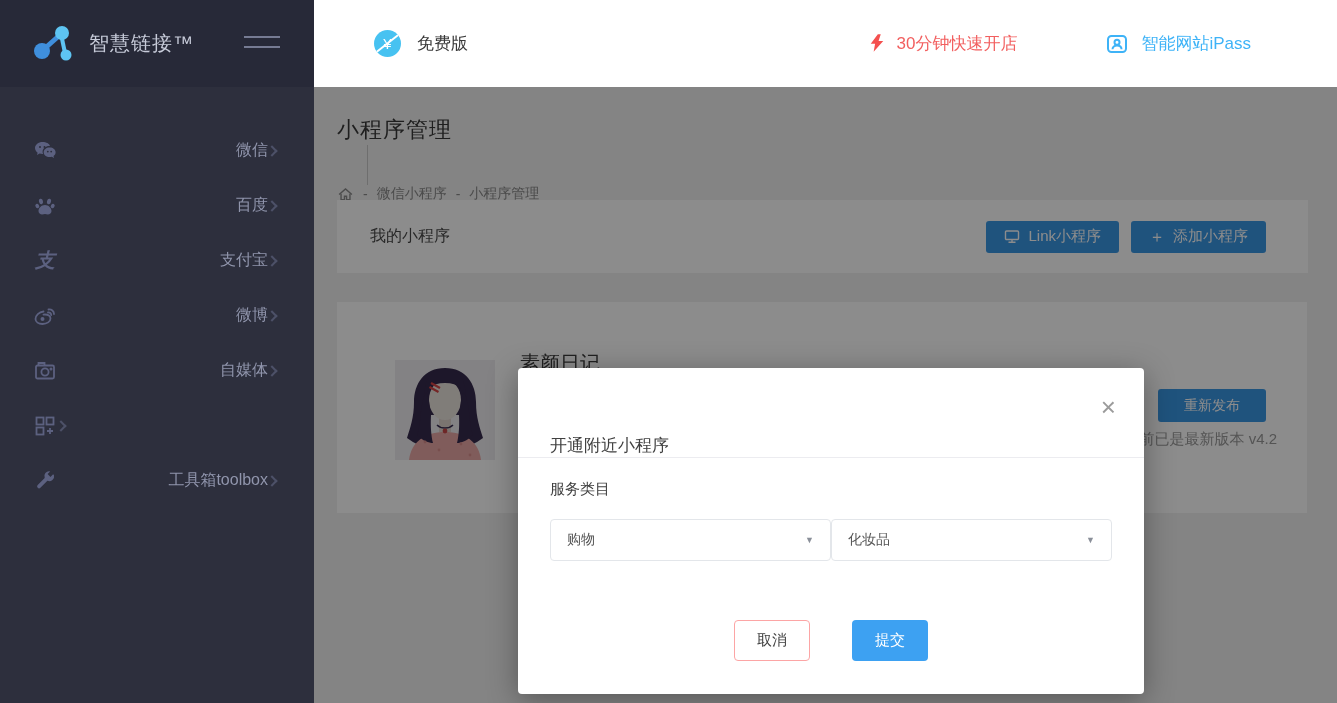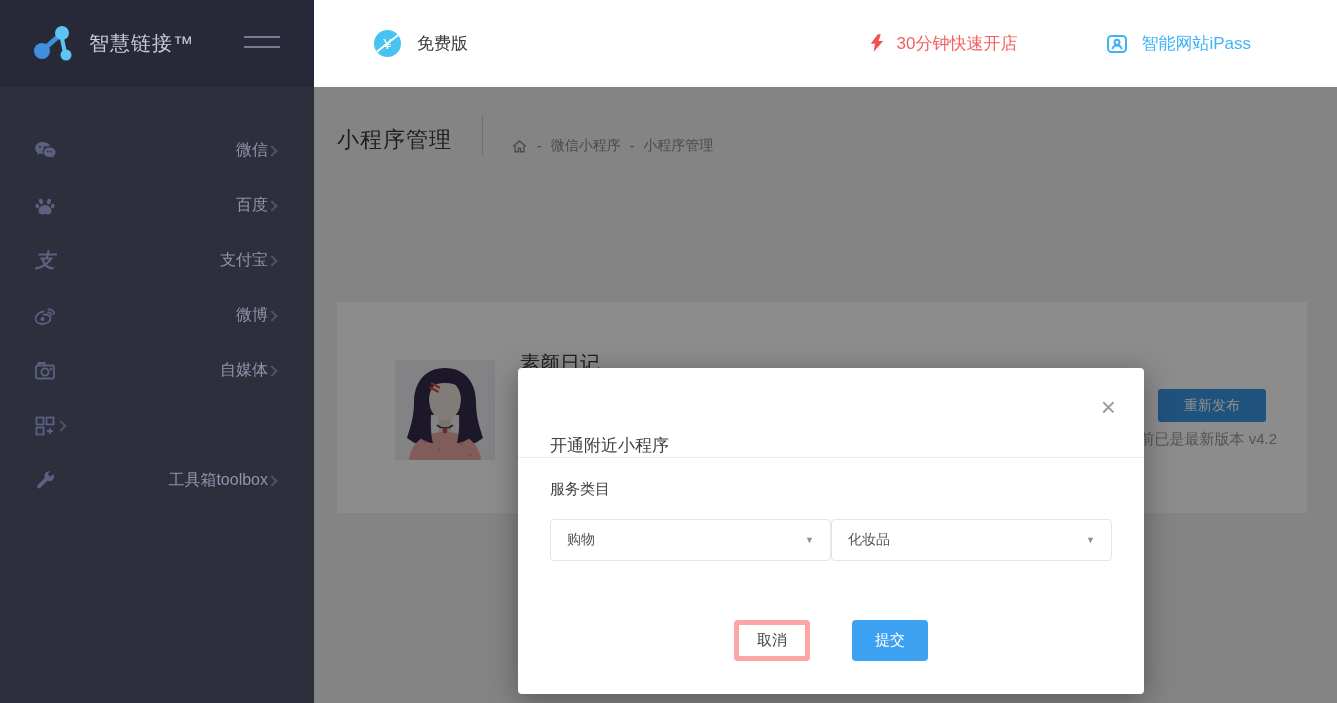--- a/index.html
+++ b/index.html
@@ -36,21 +36,21 @@
   .plan-label { font-size:17px; color:#383838; margin-left:16px; }
   .hdr-spacer { flex:1; }
   .promo { display:flex; align-items:flex-start; cursor:pointer; }
   .promo-label { font-size:17px; color:#f25f5f; margin-left:10px; }
   .ipass { display:flex; align-items:center; margin-left:88px; margin-right:86px; cursor:pointer; }
   .ipass-label { font-size:17px; color:#3eb3f7; margin-left:12px; }
 
   
   .content { position:absolute; left:314px; top:87px; width:1023px; height:616px;
     background:#f0f0f0; overflow:hidden; }
-  .page-head { position:absolute; left:23px; top:28px; display:flex; align-items:flex-end; }
+  .page-head { position:absolute; left:23px; top:28px; display:flex; align-items:flex-start;flex-direction:column; }
   .page-title { font-size:22px; color:#3a3a3a; font-weight:500; letter-spacing:1px; }
   .ph-divider { width:1px; height:40px; background:#c9c9c9; margin:0 28px 0 30px; }
   .crumbs { display:flex; align-items:center; gap:9px; font-size:14px; color:#8a8a8a; }
   .crumb { cursor:pointer; }
 
   .panel { position:absolute; left:23px; top:113px; width:971px; height:73px; background:#ffffff;
     display:flex; align-items:center; padding:0 42px 0 33px; }
   .panel-title { font-size:16px; color:#4a4a4a; flex:1; }
   .btn-blue { background:#3a97e4; color:#ffffff; border:none; border-radius:3px; height:32px;
     font-size:15px; display:inline-flex; align-items:center; justify-content:center; gap:8px;
@@ -78,21 +78,21 @@
     line-height:1; cursor:pointer; background:none; border:none; font-family:inherit; }
   .modal-body { padding:22px 32px 0 32px; }
   .section-label { font-size:15px; color:#404040; }
   .select-row { display:flex; margin-top:20px; }
   .select { flex:1; height:42px; border:1px solid #e3e6ea; border-radius:4px;
     display:flex; align-items:center; padding:0 16px; cursor:pointer; background:#fff; }
   .select-value { flex:1; font-size:14px; color:#555555; }
   .select-arrow { font-size:9px; color:#8a8f99; }
   .modal-footer { position:absolute; left:0; right:0; top:252px; display:flex;
     justify-content:center; gap:42px; }
-  .btn-cancel { width:76px; height:41px; background:#ffffff; border:5px solid #fca5a5;
+  .btn-cancel { width:76px; height:41px; background:#ffffff; border:1px solid #fca5a5;
     border-radius:4px; font-size:15px; color:#404040; cursor:pointer; font-family:inherit; }
   .btn-submit { width:76px; height:41px; background:#3da1f2; border:none; border-radius:4px;
     font-size:15px; color:#ffffff; cursor:pointer; font-family:inherit; }
 </style>
 </head>
 <body>
 
 <aside class="sidebar">
   <div class="logo-bar">
     <svg class="logo-mark" viewBox="0 0 44 40">
@@ -221,20 +221,34 @@
         <path d="M2 8l6-5.2L14 8"></path>
         <path d="M3.8 7.2V13h3.2V9.6h2V13h3.2V7.2"></path>
       </svg>
       <span>-</span>
       <span class="crumb">微信小程序</span>
       <span>-</span>
       <span class="crumb">小程序管理</span>
     </div>
   </div>
 
+  <section class="panel">
+    <span class="panel-title">我的小程序</span>
+    <button class="btn-blue">
+      <svg width="16" height="15" viewBox="0 0 16 15" fill="none" stroke="#ffffff" stroke-width="1.4">
+        <rect x="1.5" y="2" width="13" height="8.5" rx="1"></rect>
+        <path d="M8 10.5v2.2M4.5 13.2h7"></path>
+      </svg>
+      <span>Link小程序</span>
+    </button>
+    <button class="btn-blue">
+      <span class="plus-glyph">＋</span>
+      <span>添加小程序</span>
+    </button>
+  </section>
 
   <section class="card">
     <div class="avatar">
       <svg viewBox="0 0 100 100" width="100" height="100">
         <rect width="100" height="100" fill="#efedf0"></rect>
         <path d="M50 8C29 8 19 24 19 42c0 16-4 26-7 36 8 6 16 9 22 9l2-32h28l2 32c6 0 14-3 22-9-3-10-7-20-7-36C81 24 71 8 50 8z" fill="#362a4d"></path>
         <rect x="44" y="54" width="12" height="18" fill="#ded4cd"></rect>
         <path d="M14 100c2-18 16-28 36-28s34 10 36 28z" fill="#e9a8a6"></path>
         <ellipse cx="50" cy="40" rx="16" ry="20" fill="#eae3dd"></ellipse>
         <path d="M30 42C27 18 38 9 50 9s23 9 20 33c0-12-6-19-20-19s-20 7-20 19z" fill="#362a4d"></path>

